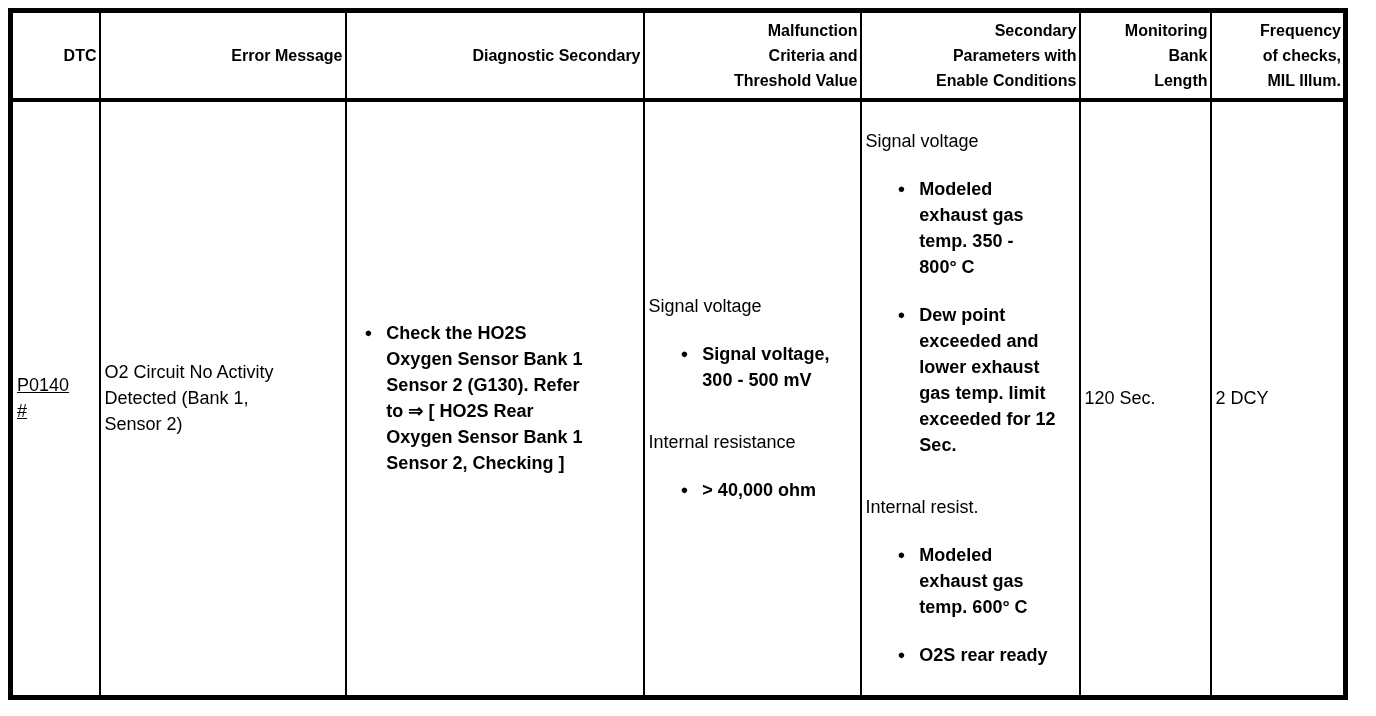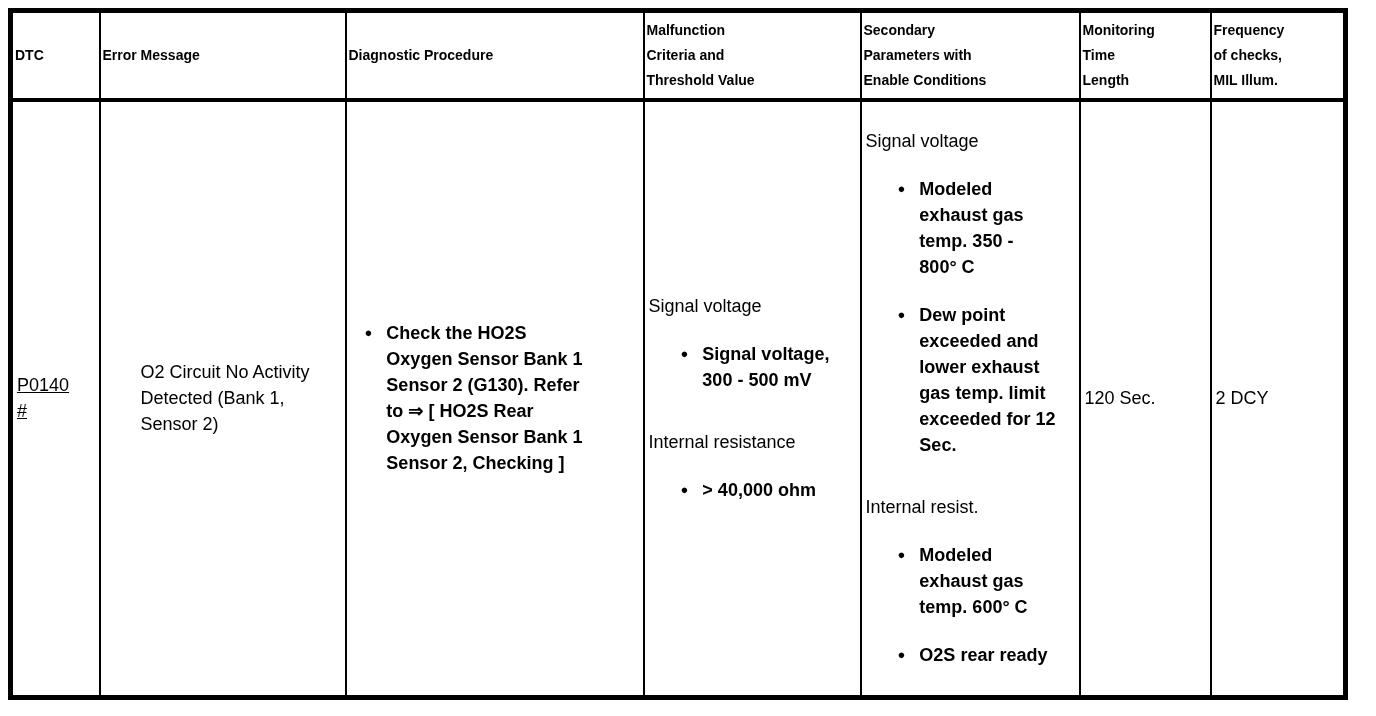--- a/index.html
+++ b/index.html
@@ -23,40 +23,40 @@
     width: 1335px;
   }
   .doc-table { border: 5px solid #000; }
   .doc-table th, .doc-table td {
     border: 2px solid #000;
     overflow: hidden;
   }
   .doc-table thead th {
     border-bottom: 4px solid #000;
     font-weight: bold;
-    font-size: 14px;
+    font-size: 16px;
     line-height: 25px;
-    text-align: left;
+    text-align: right;
     vertical-align: middle;
     white-space: pre-line;
     padding: 2px;
     height: 89px;
   }
   .doc-table tbody tr { height: 598px; }
   .doc-table tbody td {
     font-size: 18px;
     line-height: 26px;
     vertical-align: middle;
     text-align: left;
     padding: 4px 4px;
   }
 
   td.cell-dtc { text-align: center; white-space: pre-line; text-decoration: underline; }
   td.cell-error { padding-left: 8px; padding-right: 4px; white-space: normal; }
-  td.cell-error .wrap-text { white-space: pre-line; margin-left: 36px; }
+  td.cell-error .wrap-text { white-space: pre-line; }
   td.cell-diag { padding-left: 10px; padding-right: 6px; }
   td.cell-malf { padding-left: 6px; padding-right: 4px; }
   td.cell-sec  { vertical-align: top; padding-top: 8px; padding-left: 4px; padding-right: 2px; }
   td.cell-mon, td.cell-freq { padding-left: 6px; vertical-align: middle; }
 
   .bullet-item {
     display: flex;
     align-items: flex-start;
     column-gap: 14px;
   }
@@ -83,29 +83,29 @@
     <col style="width:298px">
     <col style="width:217px">
     <col style="width:219px">
     <col style="width:131px">
     <col style="width:135px">
   </colgroup>
   <thead>
     <tr>
       <th>DTC</th>
       <th>Error Message</th>
-      <th>Diagnostic Procedure</th>
+      <th>Diagnostic Secondary</th>
       <th>Malfunction
 Criteria and
 Threshold Value</th>
       <th>Secondary
 Parameters with
 Enable Conditions</th>
       <th>Monitoring
-Time
+Bank
 Length</th>
       <th>Frequency
 of checks,
 MIL Illum.</th>
     </tr>
   </thead>
   <tbody>
     <tr>
       <td class="cell-dtc">P0140
 #</td>

